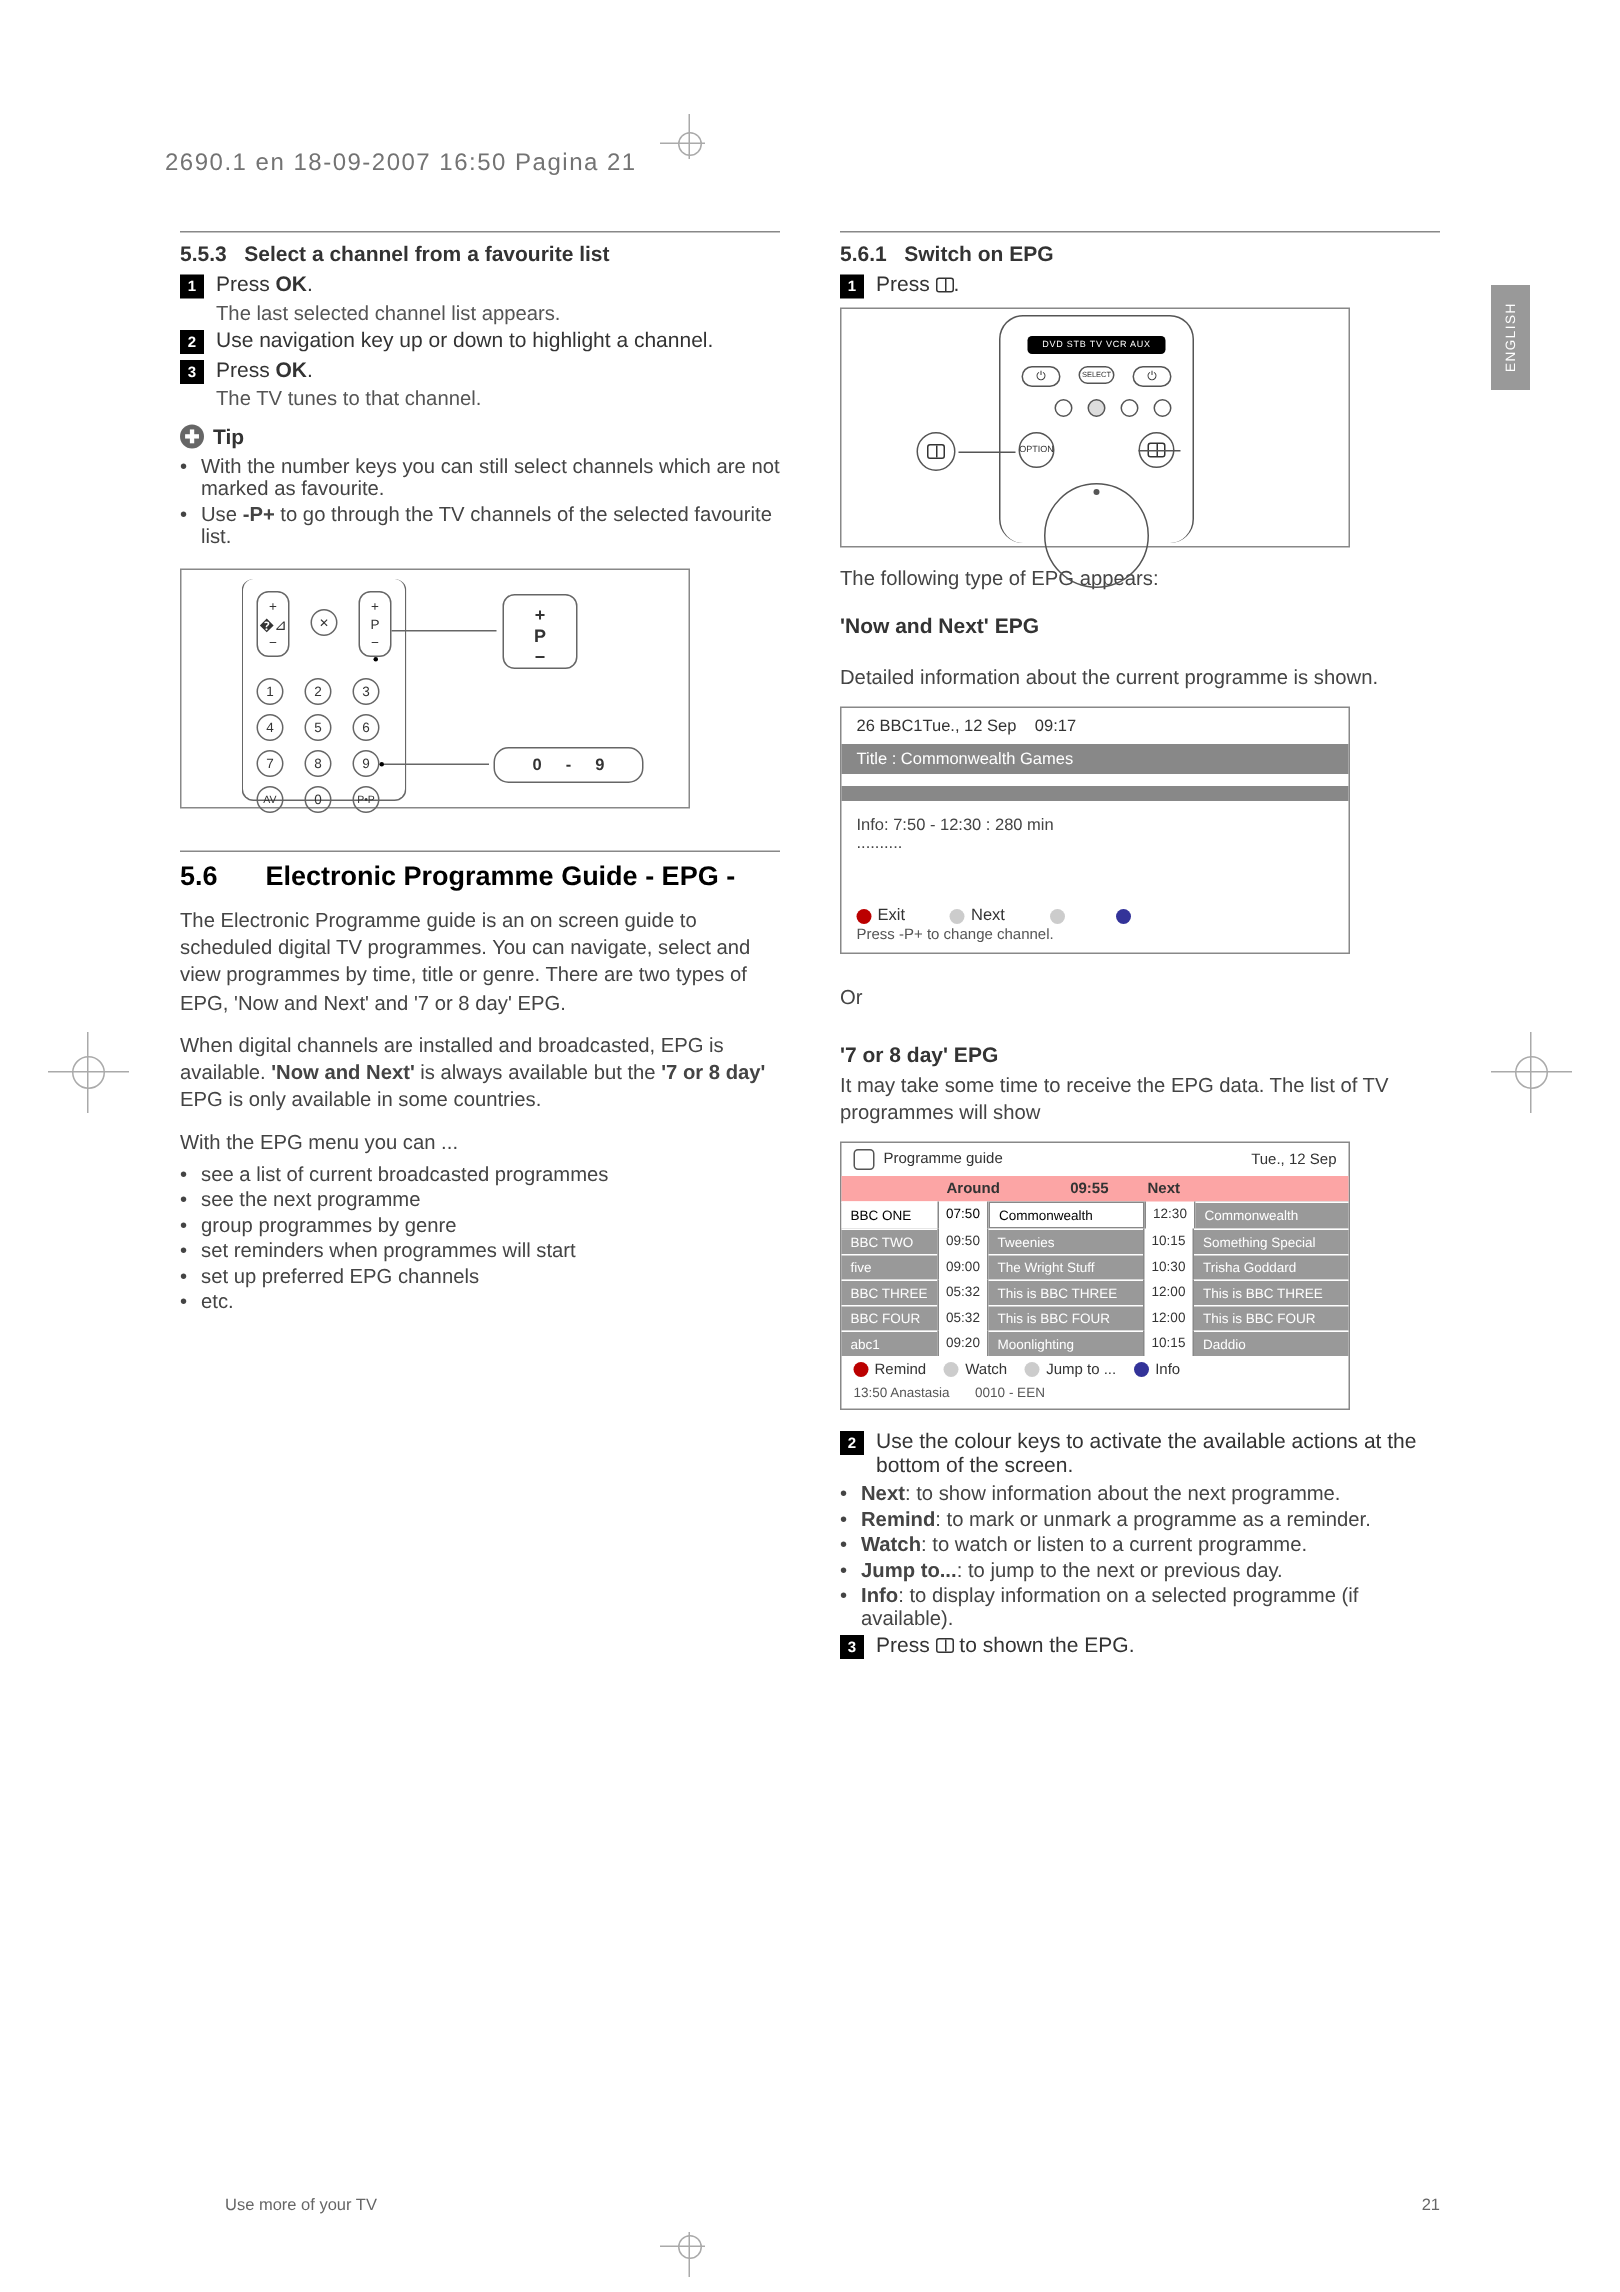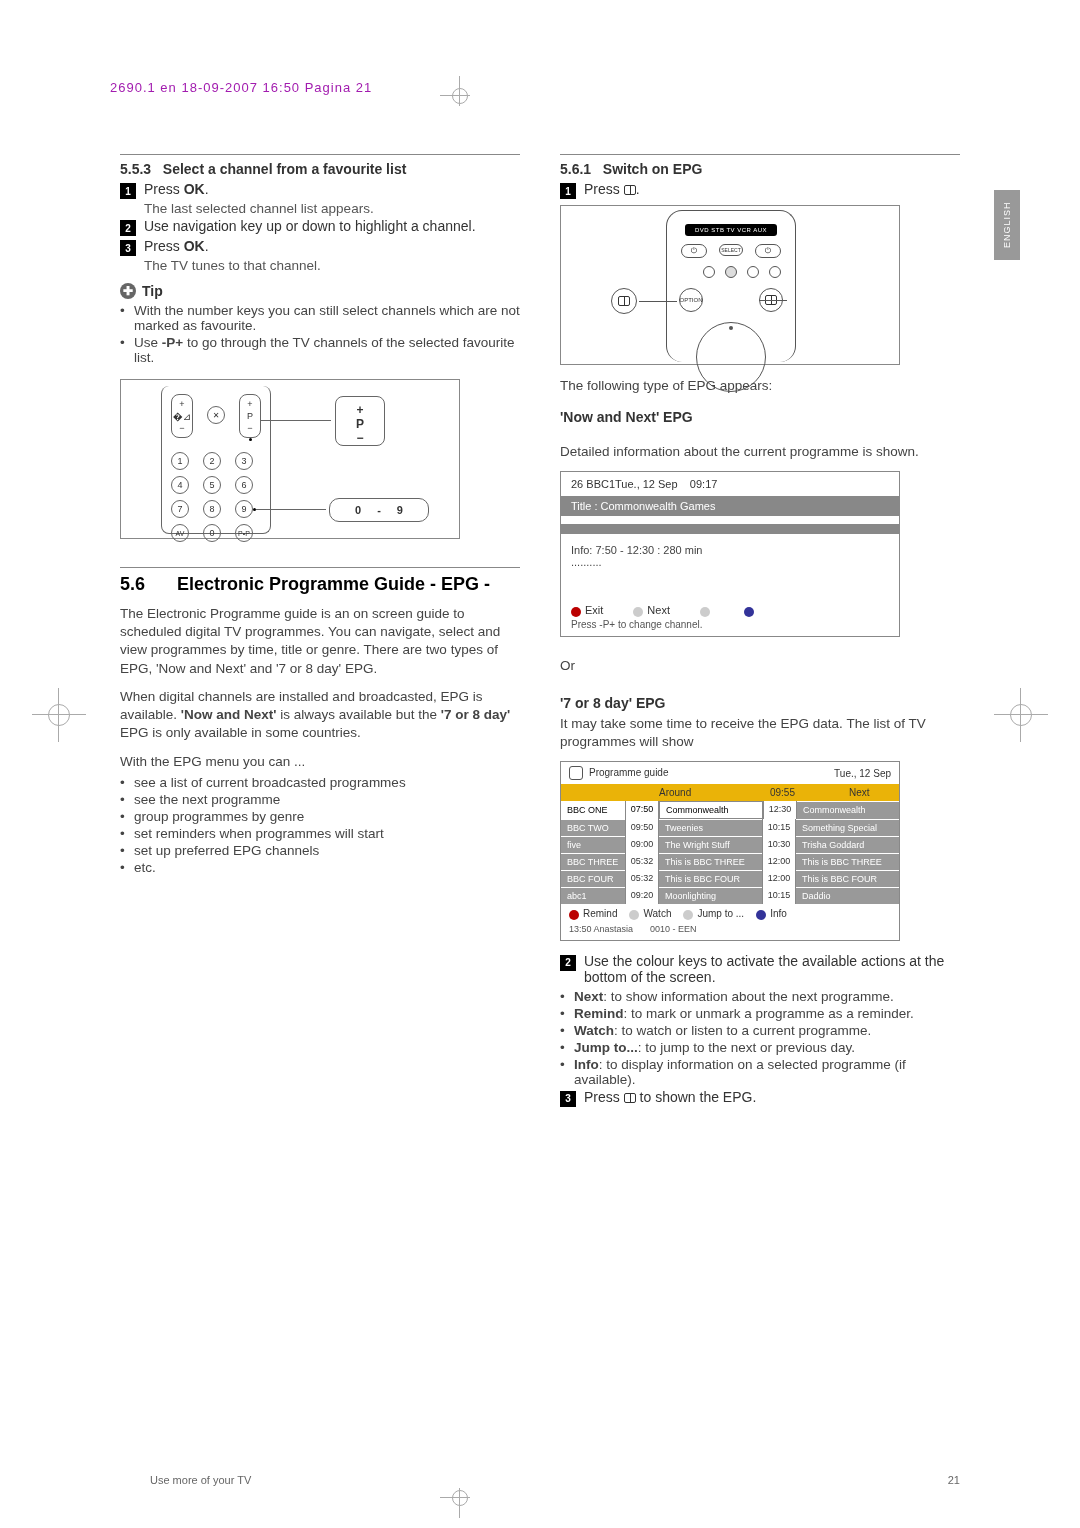--- a/index.html
+++ b/index.html
@@ -11,24 +11,24 @@
     height: 1528px;
     position: relative;
     font-size: 14px;
   }
   .page {
     padding: 150px 120px 60px 120px;
     position: relative;
   }
   .header-line {
     position: absolute;
-    top: 80px;
+    top: 100px;
     left: 110px;
-    font-size: 13px;
-    color: #a21caf;
+    font-size: 16px;
+    color: #737373;
     letter-spacing: 1px;
   }
   .crop-top { position:absolute; top:86px; left:450px; width:20px; height:20px;}
   .crop-top::before { content:""; position:absolute; left:9px; top:-10px; width:1px; height:30px; background:#aaa;}
   .crop-top::after { content:""; position:absolute; top:9px; left:-10px; width:30px; height:1px; background:#aaa;}
   .crop-top .circ { position:absolute; left:2px; top:2px; width:16px; height:16px; border:1px solid #aaa; border-radius:50%;}
   .side-tab {
     position:absolute;
     right:60px;
     top:190px;
@@ -135,34 +135,34 @@
   .epg1-bar { background:#888; height:10px; margin:8px 0;}
   .epg1-info { padding:2px 10px 30px 10px; color:#444;}
   .epg1-foot { border-top:0; padding:6px 10px;}
   .epg1-foot-row { display:flex; gap:30px; align-items:center;}
   .cdot { width:10px; height:10px; border-radius:50%; display:inline-block; margin-right:4px; vertical-align:middle;}
   .c-red{background:#b00;} .c-blue{background:#339;} .c-grey{background:#ccc;}
 
   .epg2 { border:1px solid #888; width:340px; font-size:10px; margin:8px 0 12px 0;}
   .epg2-head { display:flex; justify-content:space-between; align-items:center; padding:4px 8px;}
   .epg2-head .logo { width:14px; height:14px; border:1.5px solid #555; border-radius:3px; display:inline-block; margin-right:6px; vertical-align:middle;}
-  .epg2-cols { display:flex; background:#eab308; font-weight:normal;gap:28px;}
+  .epg2-cols { display:flex; background:#fca5a5; font-weight:bold;}
   .epg2-cols > div { padding:3px 6px;}
   .epg2-row { display:flex; align-items:stretch;}
   .epg2-ch { width:64px; background:#999; color:#fff; padding:3px 6px; font-size:9px; border-top:1px solid #fff;}
   .epg2-t1 { width:34px; border-left:1px solid #888; border-right:1px solid #888; padding:3px 2px; text-align:center; font-size:9px;}
   .epg2-p1 { flex:1; background:#999; color:#fff; padding:3px 6px; font-size:9px; border-top:1px solid #fff;}
   .epg2-t2 { width:34px; border-left:1px solid #888; border-right:1px solid #888; padding:3px 2px; text-align:center; font-size:9px;}
   .epg2-p2 { flex:1; background:#999; color:#fff; padding:3px 6px; font-size:9px; border-top:1px solid #fff;}
   .epg2-row.sel .epg2-t1, .epg2-row.sel .epg2-ch { background:#fff; color:#000; }
   .epg2-row.sel .epg2-p1 { background:#fff; color:#000; border:1px solid #888;}
   .epg2-foot { padding:4px 8px; display:flex; gap:12px; align-items:center; flex-wrap:wrap;}
   .epg2-foot2 { padding:0 8px 6px 8px; display:flex; gap:17px; font-size:9px; color:#555;}
 
-  .footer { position:absolute; bottom:42px; left:150px; right:120px; display:flex; justify-content:space-between; font-size:11px; color:#666;align-items:center;}
+  .footer { position:absolute; bottom:52px; left:150px; right:120px; display:flex; justify-content:space-between; font-size:11px; color:#666;align-items:center;}
   .crop-left { position:absolute; left:44px; top:700px; width:30px; height:30px;}
   .crop-left::before{content:"";position:absolute;left:14px;top:-12px;width:1px;height:54px;background:#aaa;}
   .crop-left::after{content:"";position:absolute;top:14px;left:-12px;width:54px;height:1px;background:#aaa;}
   .crop-left .c{position:absolute;left:4px;top:4px;width:22px;height:22px;border:1px solid #aaa;border-radius:50%;}
   .crop-right { position:absolute; right:44px; top:700px; width:30px; height:30px;}
   .crop-right::before{content:"";position:absolute;left:14px;top:-12px;width:1px;height:54px;background:#aaa;}
   .crop-right::after{content:"";position:absolute;top:14px;left:-12px;width:54px;height:1px;background:#aaa;}
   .crop-right .c{position:absolute;left:4px;top:4px;width:22px;height:22px;border:1px solid #aaa;border-radius:50%;}
   .crop-bottom { position:absolute; bottom:20px; left:450px; width:20px; height:20px;}
   .crop-bottom::before { content:""; position:absolute; left:9px; top:0px; width:1px; height:30px; background:#aaa;}

